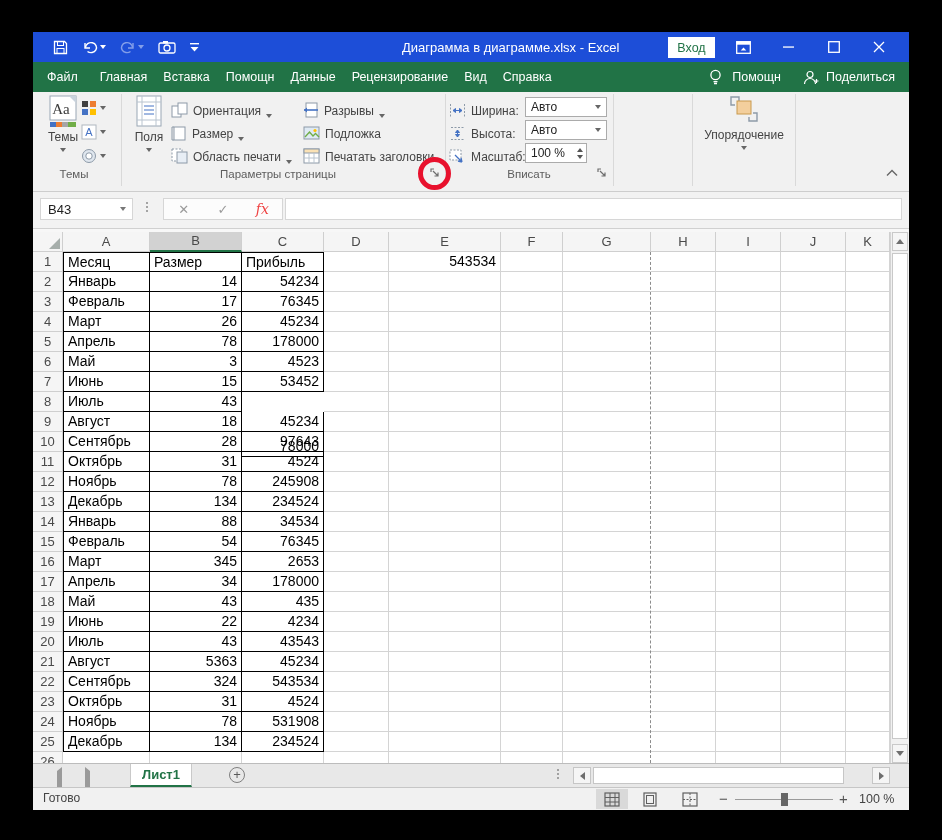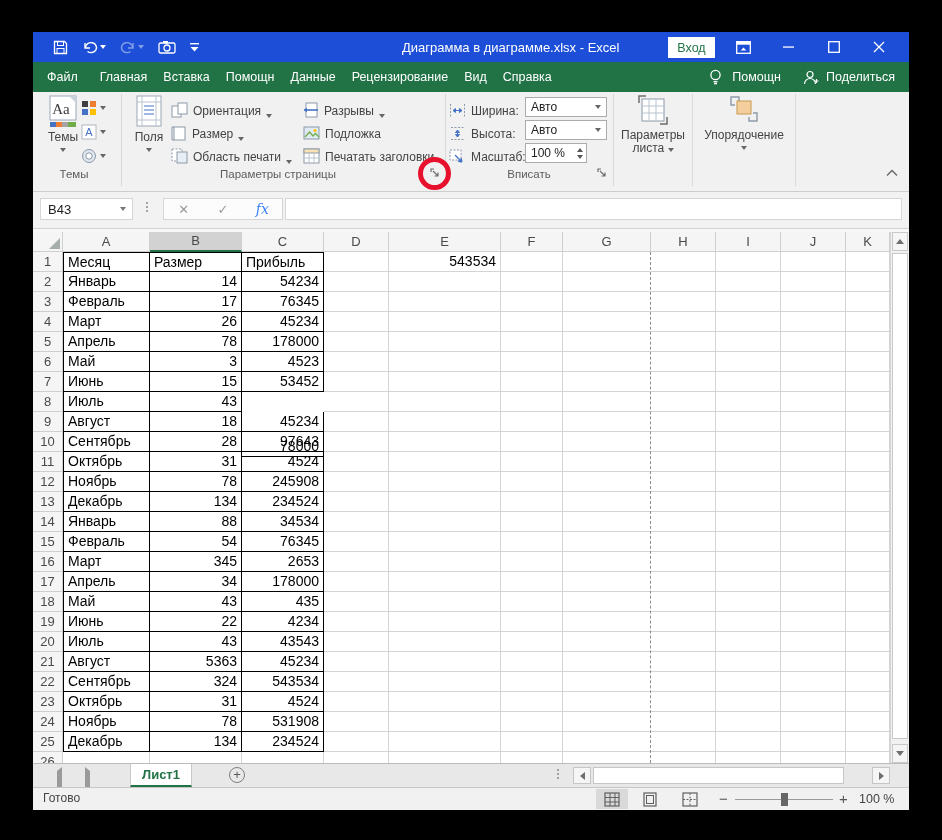--- a/index.html
+++ b/index.html
@@ -40,21 +40,21 @@
 .annotation{position:absolute;left:385px;top:65px;width:23px;height:23px;border:5px solid #e8112d;border-radius:50%;z-index:50;pointer-events:none}
 .chev{position:absolute;left:853px;top:77px}
 
 .fbar{height:37px;background:#f2f2f2;border-bottom:1px solid #d0d0d0;position:relative;flex:0 0 auto;box-sizing:border-box}
 .nbox{position:absolute;left:7px;top:6px;width:93px;height:22px;background:#fff;border:1px solid #d6d6d6;box-sizing:border-box;display:flex;align-items:center;font-size:13px;color:#222;padding-left:7px}
 .nbox .car{margin-left:auto;margin-right:6px;border-top-color:#777}
 .fdots{position:absolute;left:113px;top:10px;display:flex;flex-direction:column;gap:2px}
 .fdots i{width:2px;height:2px;background:#8a8a8a;border-radius:50%}
 .fbtns{position:absolute;left:130px;top:6px;width:120px;height:22px;background:#fcfcfc;border:1px solid #d6d6d6;box-sizing:border-box;display:flex;align-items:center}
 .fbtns span{flex:1;text-align:center;color:#9a9a9a;font-size:13px}
-.fbtns .fx{color:#3b82f6;font-family:"DejaVu Serif",serif;font-style:italic;font-size:14px}
+.fbtns .fx{color:#ef4444;font-family:"DejaVu Serif",serif;font-style:italic;font-size:14px}
 .finput{position:absolute;left:252px;top:6px;right:7px;height:22px;background:#fff;border:1px solid #d6d6d6;box-sizing:border-box}
 .spacer{height:3px;background:#f7f7f7;flex:0 0 auto}
 
 .gridwrap{height:531px;display:flex;flex:0 0 auto;position:relative;background:#fff}
 .sheet{width:857px;position:relative;overflow:hidden;flex:0 0 auto}
 .hrow{display:flex;height:20px}
 .corner{width:30px;flex:0 0 30px;background:#f5f5f5;border-right:1px solid #cfcfcf;border-bottom:1px solid #cfcfcf;box-sizing:border-box;position:relative}
 .corner i{position:absolute;right:2px;bottom:2px;width:0;height:0;border-left:11px solid transparent;border-bottom:11px solid #a6aeab}
 .hcell{background:#f5f5f5;border-right:1px solid #cfcfcf;border-bottom:1px solid #cfcfcf;box-sizing:border-box;font-size:13px;color:#4a4a4a;text-align:center;line-height:19px;height:20px}
 .hcell.sel{background:#d2d2d2;border-bottom:2px solid #217346;line-height:17px}
@@ -340,28 +340,20 @@
         </span>
       </div>
     <div class="glabel" style="left:412px;width:168px">Вписать</div>
     <div class="launcher" style="left:562px">
       <svg width="11" height="11" viewBox="0 0 11 11">
           <path d="M1 4 V1 h3 M3 3 l5 5 M8 4.5 V8 H4.5" fill="none" stroke="#6e6e6e" stroke-width="1.2"></path>
         </svg>
     </div>
     <div class="gsep" style="left:580px"></div>
 
-    <div class="bigbtn" style="left:584px;width:72px">
-      <svg width="30" height="30" viewBox="0 0 30 30">
-          <rect x="4" y="4" width="22" height="22" fill="#fff" stroke="#8d9aa8"></rect>
-          <path d="M4 11 h22 M4 18 h22 M11 4 v22 M18 4 v22" stroke="#b9c4cf"></path>
-          <path d="M1 8 v-7 h7 M29 22 v7 h-7" fill="none" stroke="#6e6e6e" stroke-width="1.5"></path>
-        </svg>
-      <span class="txt"><span>Параметры</span><br><span>листа</span> <span class="car" style="margin-top:0"></span></span>
-    </div>
     <div class="gsep" style="left:659px"></div>
 
     <div class="bigbtn" style="left:666px;width:90px">
       <svg width="30" height="30" viewBox="0 0 30 30">
           <path d="M6 10 h-4 v-8 h8 v4" fill="none" stroke="#8d9aa8" stroke-width="1.4"></path>
           <rect x="8" y="6" width="14" height="13" fill="#f3cf9d" stroke="#c99a4e"></rect>
           <path d="M24 18 h4 v8 h-8 v-4" fill="none" stroke="#8d9aa8" stroke-width="1.4"></path>
         </svg>
       <span class="txt">Упорядочение</span>
       <span class="car"></span>

